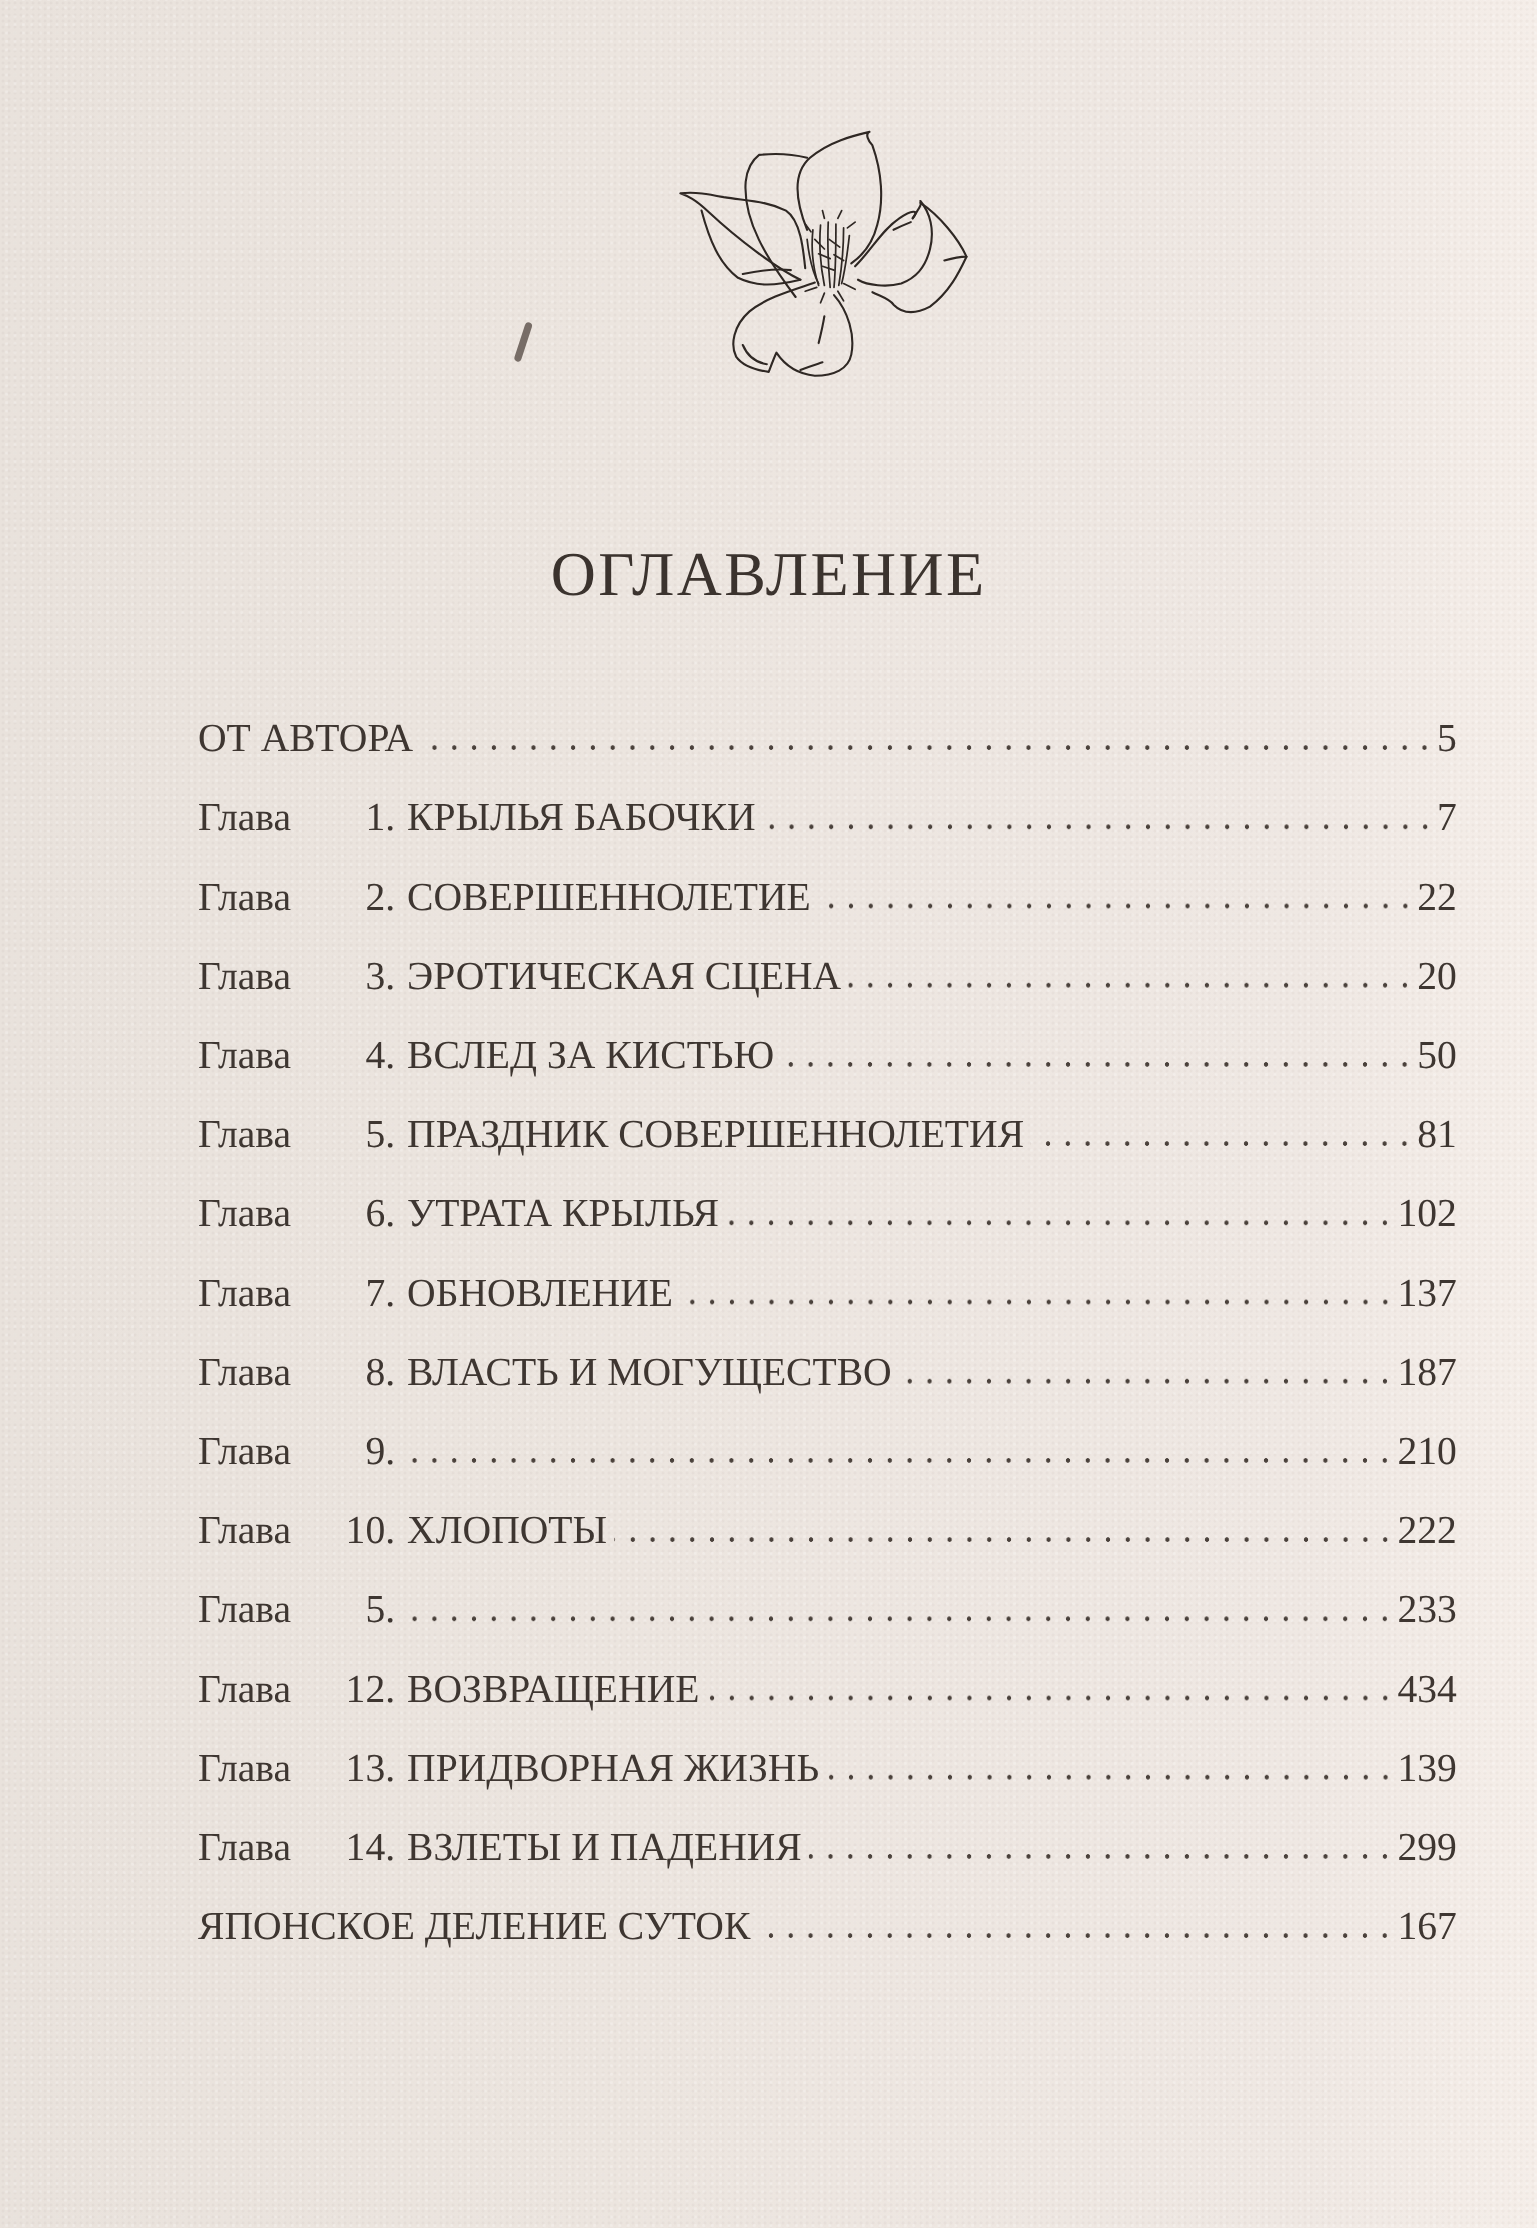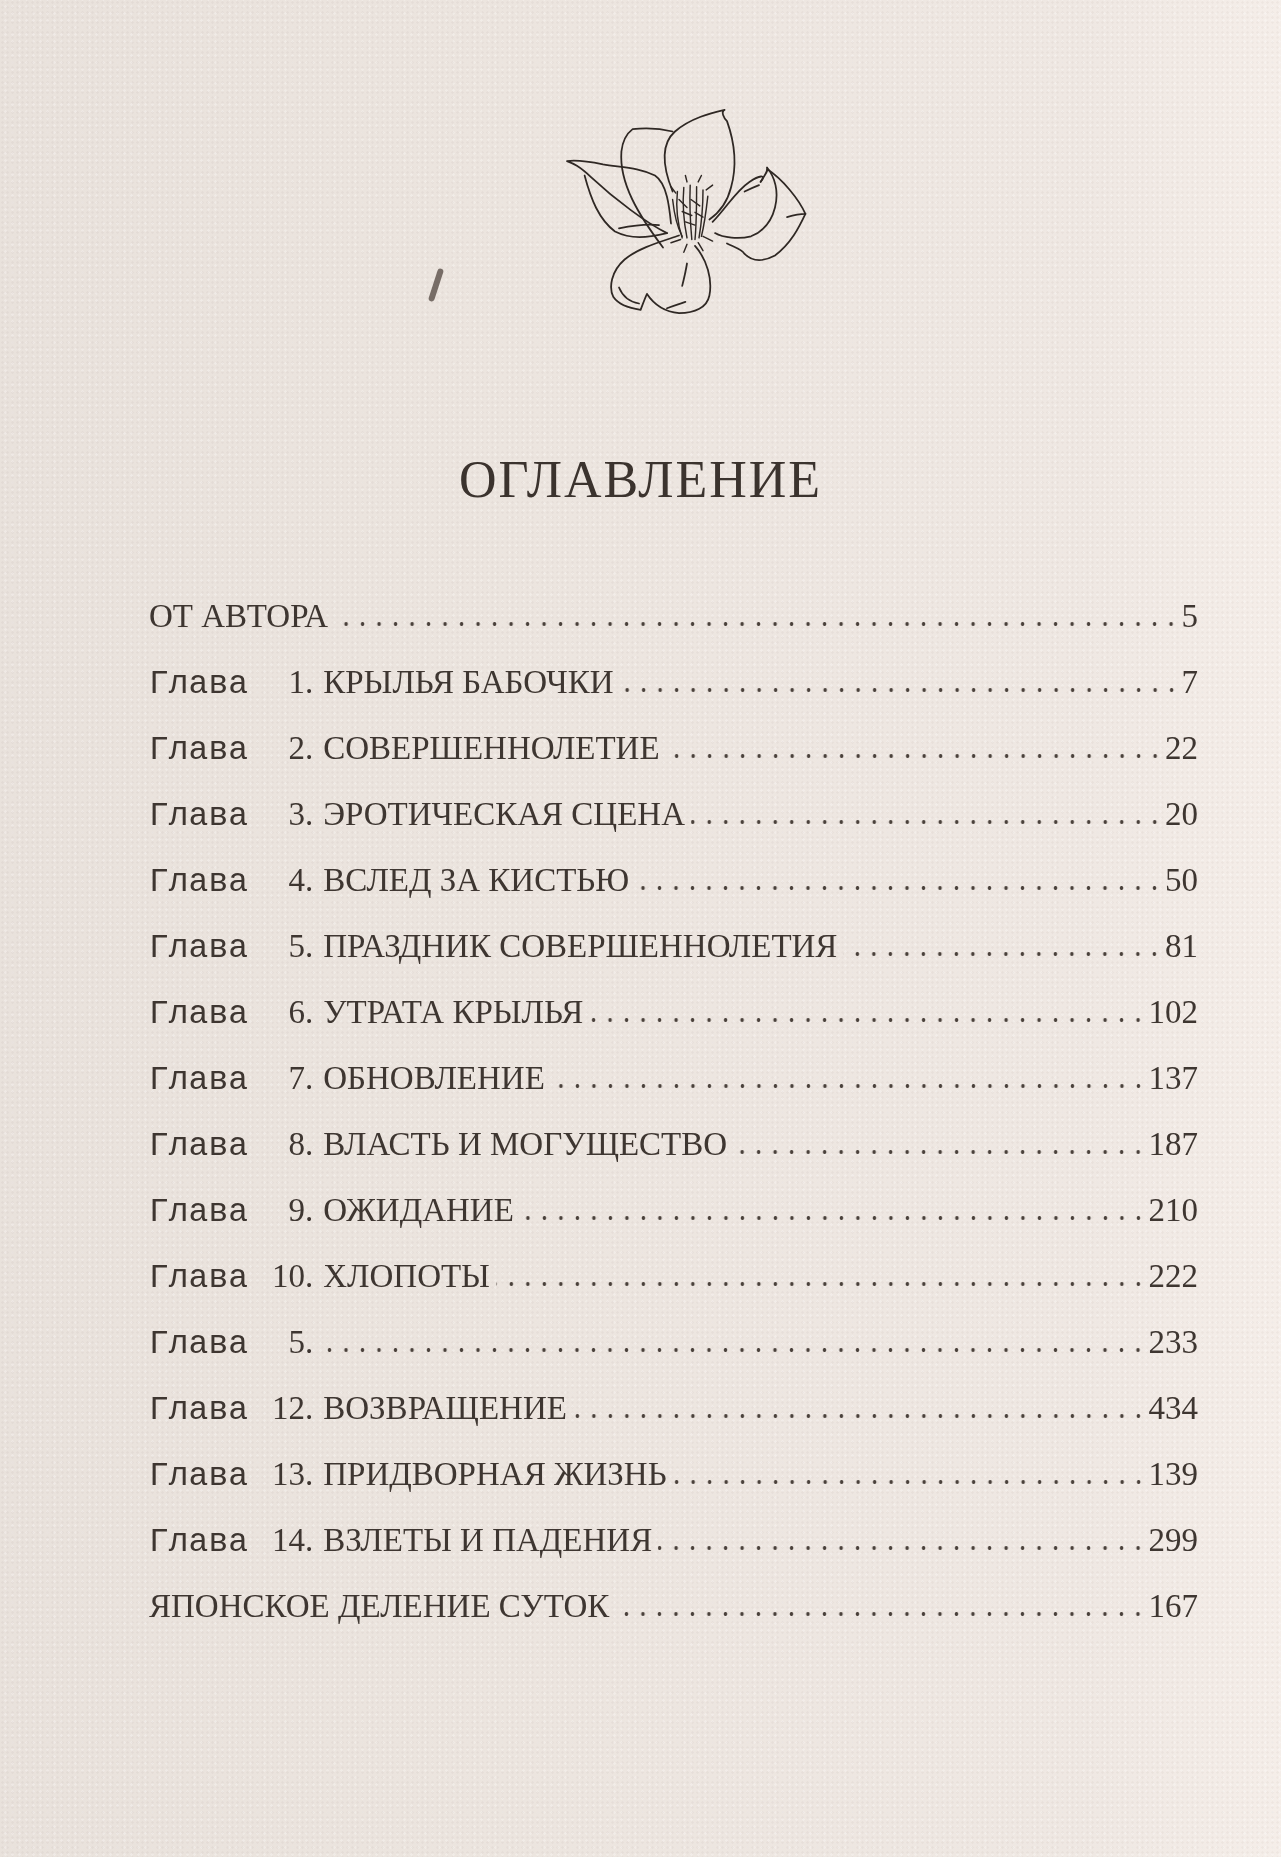--- a/index.html
+++ b/index.html
@@ -46,38 +46,37 @@
       top: 450px;
       text-align: center;
       font-size: 52px;
       letter-spacing: 2px;
       font-weight: normal;
       margin: 0;
       color: #3b332e;
     }
     .toc {
       position: absolute;
-      left: 149px;
+      left: 165px;
       width: 1049px;
       top: 583px;
       margin: 0; padding: 0;
       list-style: none;
     }
     .toc-row {
       display: flex;
       align-items: baseline;
       height: 66px;
       font-size: 33px;
       line-height: 66px;
       white-space: nowrap;
     }
     .toc-chap {
       width: 116px;
       flex: 0 0 auto;
-      font-family: Liberation Mono, monospace;
     }
     .toc-num {
       width: 40px;
       flex: 0 0 auto;
       text-align: right;
     }
     .toc-sep { flex: 0 0 auto; }
     .toc-name {
       flex: 0 0 auto;
       padding-left: 10px;
@@ -216,21 +215,20 @@
       <span class="toc-num">8</span>
         <span class="toc-sep">.</span>
       <span class="toc-name">ВЛАСТЬ И МОГУЩЕСТВО</span>
       <span class="toc-leader"></span>
       <span class="toc-page">187</span>
     </li>
     <li class="toc-row">
       <span class="toc-chap">Глава</span>
       <span class="toc-num">9</span>
         <span class="toc-sep">.</span>
-      <span class="toc-name">ОЖИДАНИЕ</span>
       <span class="toc-leader"></span>
       <span class="toc-page">210</span>
     </li>
     <li class="toc-row">
       <span class="toc-chap">Глава</span>
       <span class="toc-num">10</span>
         <span class="toc-sep">.</span>
       <span class="toc-name">ХЛОПОТЫ</span>
       <span class="toc-leader"></span>
       <span class="toc-page">222</span>

